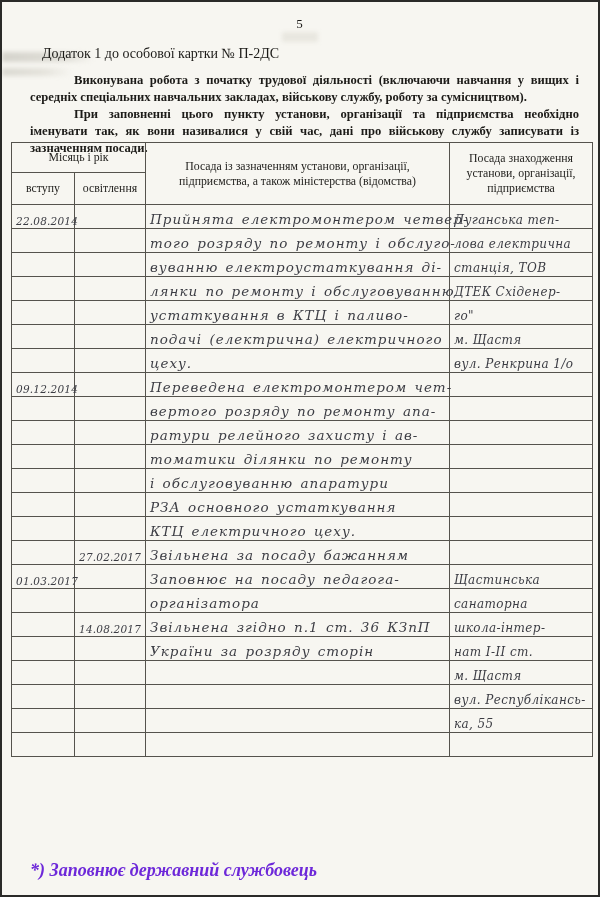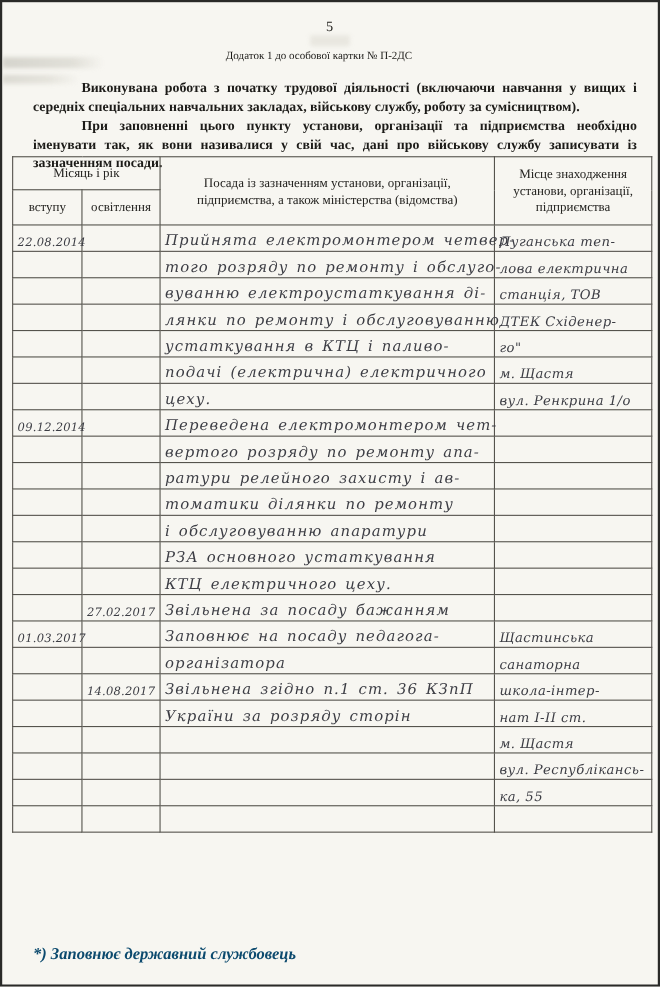--- a/index.html
+++ b/index.html
@@ -13,21 +13,21 @@
     font-family:"Liberation Serif", serif;
     color:#1c1b18;
   }
   
   .smudge{position:absolute;filter:blur(2px);opacity:.55;pointer-events:none;}
   .smudge.s1{top:50px;left:0;width:92px;height:10px;background:linear-gradient(90deg,#b9b7ae,#cfcdc4 70%,transparent);}
   .smudge.s2{top:66px;left:0;width:70px;height:8px;background:linear-gradient(90deg,#c4c2b9,#d6d4cb 60%,transparent);}
   .smudge.s3{top:30px;left:280px;width:36px;height:10px;background:#dddbd2;}
 
   .page-number{position:absolute;top:14px;left:0;width:100%;text-align:center;font-size:13px;letter-spacing:1px;}
-  .appendix{position:absolute;top:44px;left:0;right:20px;text-align:center;font-size:10px;}
+  .appendix{position:absolute;top:44px;left:0;right:20px;text-align:left;font-size:14px;padding-left:40px;}
   .intro{position:absolute;top:70px;left:28px;right:19px;}
   .intro p{margin:0;font-weight:bold;font-size:12.6px;line-height:17px;text-align:justify;text-indent:44px;}
 
   table.form{
     position:absolute;left:9px;top:140px;width:581px;
     border-collapse:collapse;table-layout:fixed;
     border:1.5px solid #33322f;
   }
   table.form th, table.form td{border:1px solid #55534d;}
   thead th{
@@ -39,21 +39,21 @@
   tbody tr{height:24px;}
   tbody td{
     vertical-align:bottom;overflow:visible;white-space:nowrap;
     font-family:"DejaVu Serif", serif;font-style:italic;color:#3c3d44;
     padding:0 2px 1px 4px;
   }
   tbody td.c0, tbody td.c1{font-size:10.5px;letter-spacing:.2px;}
   tbody td.c2{font-size:13.5px;letter-spacing:1px;word-spacing:2px;}
   tbody td.c3{font-size:12px;letter-spacing:.4px;margin-left:41px;}
 
-  .footnote{position:absolute;top:858px;left:28px;font-size:15px;font-weight:bold;font-style:italic;color:#0c4a6e;}
+  .footnote{position:absolute;top:858px;left:28px;font-size:18px;font-weight:bold;font-style:italic;color:#6d28d9;}
 </style>
 </head>
 <body>
 
 <div class="page">
 
   <div class="smudge s1"></div>
   <div class="smudge s2"></div>
   <div class="smudge s3"></div>
 
@@ -70,21 +70,21 @@
     <colgroup>
       <col style="width:63px">
         <col style="width:71px">
         <col style="width:304px">
         <col style="width:143px">
     </colgroup>
     <thead>
       <tr class="h1">
         <th colspan="2">Місяць і рік</th>
         <th rowspan="2">Посада із зазначенням установи, організації, підприємства, а також міністерства (відомства)</th>
-        <th rowspan="2">Місце знаходження установи, організації, підприємства</th>
+        <th rowspan="2">Посада знаходження установи, організації, підприємства</th>
       </tr>
       <tr class="h2">
         <th>вступу</th>
         <th>освітлення</th>
       </tr>
     </thead>
     <tbody>
         <tr>
           <td class="c0">22.08.2014</td>
           <td class="c1"></td>

